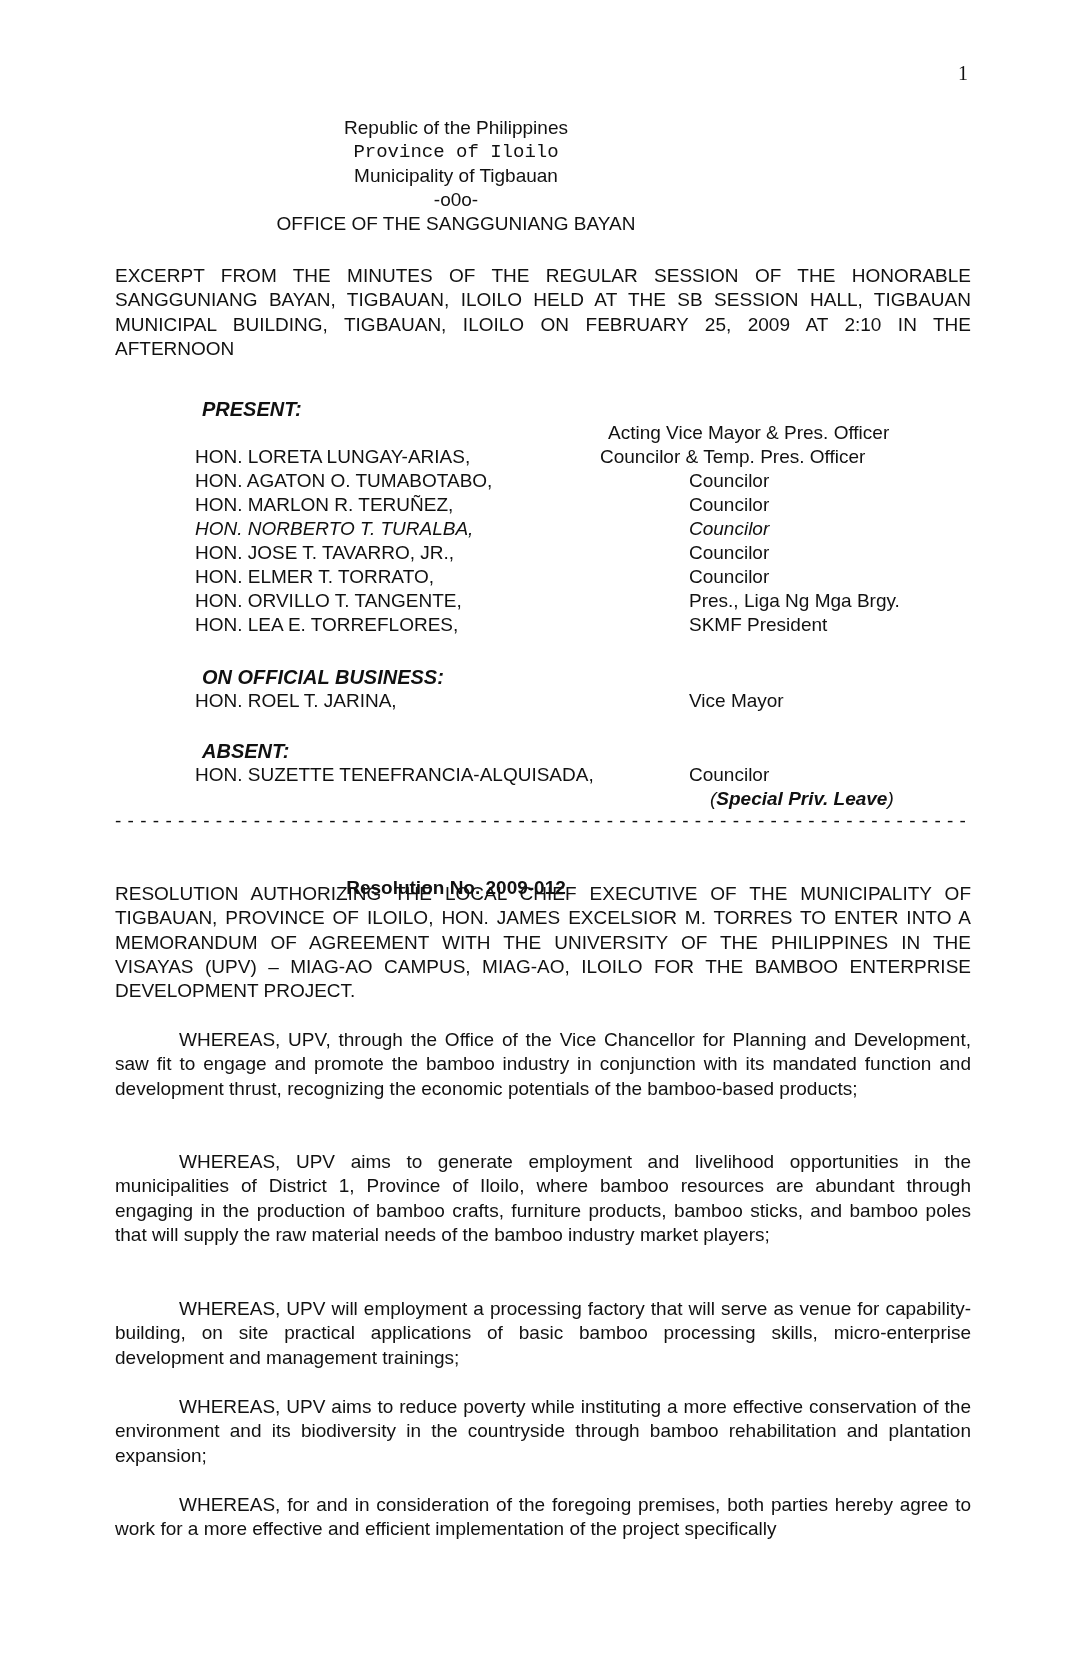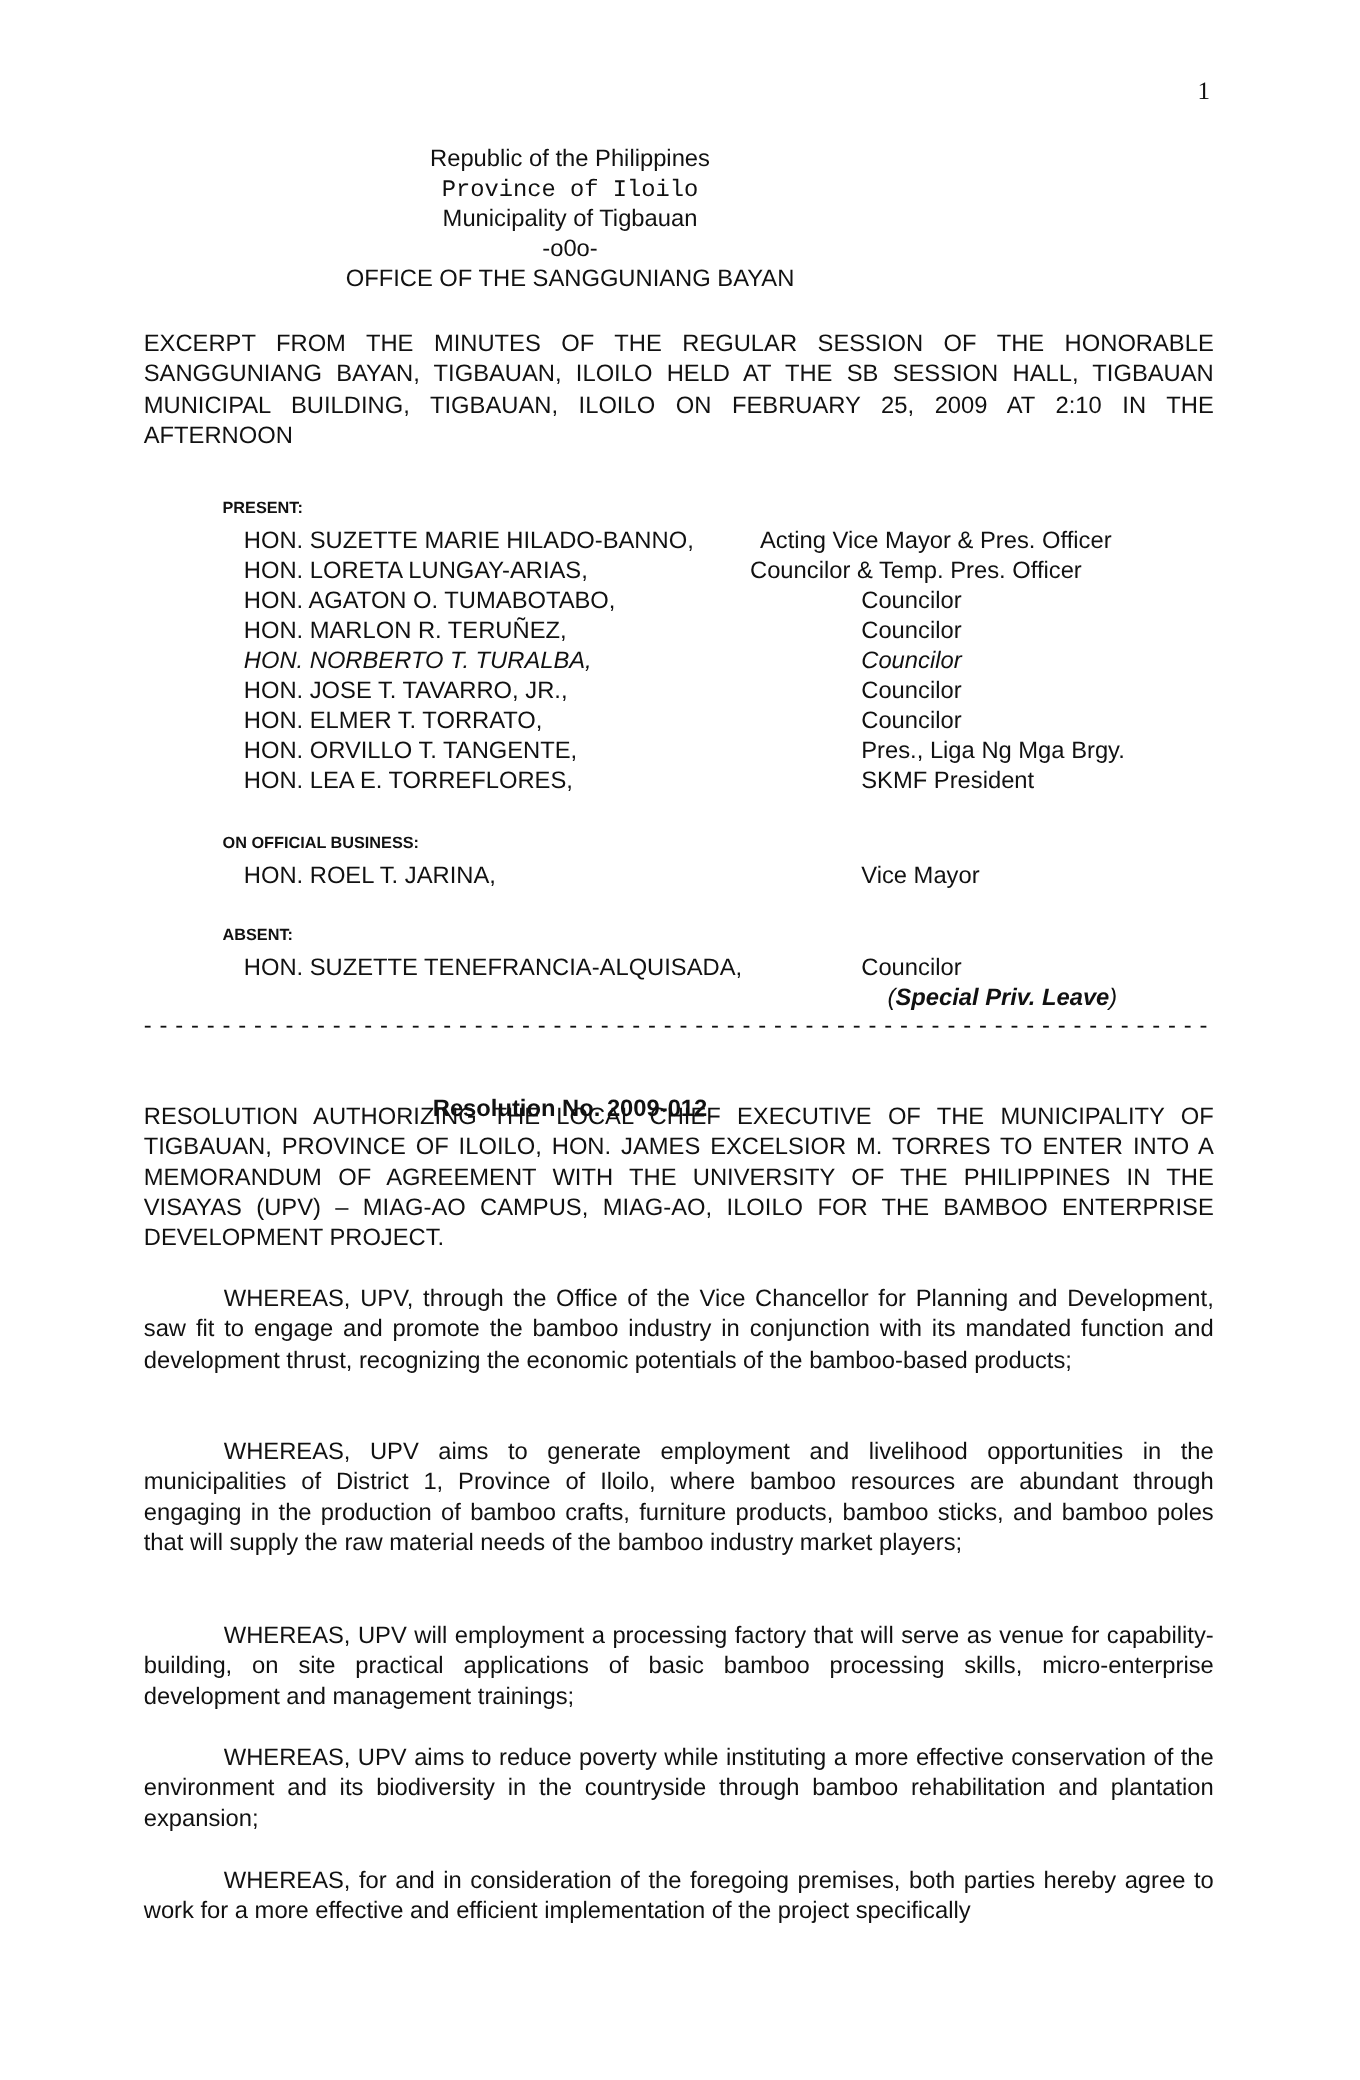--- a/index.html
+++ b/index.html
@@ -6,21 +6,21 @@
   body { width: 1088px; height: 1664px; position: relative; overflow: hidden;
          font-family: "Liberation Sans", sans-serif; color: #111111; font-size: 19px; }
   .page { position: absolute; left: 0; top: 0; width: 1088px; height: 1664px; }
   .abs { position: absolute; white-space: pre; }
   .pagenum { left: 958px; top: 62px; font-family: "Liberation Serif", serif; font-size: 20px; }
   .center { left: 0; width: 912px; text-align: center; }
   .hdr { font-size: 19px; line-height: 24px; }
   .para { position: absolute; left: 115px; width: 856px; font-size: 19px; line-height: 24.3px;
           text-align: justify; text-align-last: left; white-space: normal; }
   .indent { text-indent: 64px; }
-  .sect { font-weight: bold; font-size: 13px; }
+  .sect { font-weight: bold; font-style: italic; font-size: 20px; margin-left: 24px; }
   .row { position: absolute; left: 195px; font-size: 19px; height: 24px; width: 800px; }
   .row .nm { position: absolute; left: 0; white-space: pre; }
   .row .rl { position: absolute; white-space: pre; }
   .dash { left: 115px; width: 856px; overflow: hidden; font-size: 19px; letter-spacing: 0.5px; }
   .bold { font-weight: bold; margin-top: 39px; }
   .bi { font-weight: bold; font-style: italic; }
 </style>
 </head>
 <body>
 
@@ -35,21 +35,20 @@
     <div class="abs center hdr" style="top:188px;">-o0o-</div>
     <div class="abs center hdr" style="top:212px;">OFFICE OF THE SANGGUNIANG BAYAN</div>
   </div>
 
   <div class="para" style="top:264px;">EXCERPT FROM THE MINUTES OF THE REGULAR SESSION OF THE HONORABLE SANGGUNIANG  BAYAN, TIGBAUAN, ILOILO HELD AT THE SB SESSION HALL, TIGBAUAN MUNICIPAL BUILDING, TIGBAUAN, ILOILO ON FEBRUARY 25, 2009 AT 2:10 IN THE AFTERNOON</div>
 
   <div>
     <div class="abs sect" style="left:178px; top:398px;">PRESENT:</div>
 
     <div class="row" style="top:422px;">
-      <span class="nm">HON. SUZETTE MARIE HILADO-BANNO,</span>
       <span class="rl" style="left:413px;">Acting Vice Mayor &amp; Pres. Officer</span>
     </div>
     <div class="row" style="top:446px;">
       <span class="nm">HON. LORETA LUNGAY-ARIAS,</span>
       <span class="rl" style="left:405px;">Councilor &amp; Temp. Pres. Officer</span>
     </div>
     <div class="row" style="top:470px;">
       <span class="nm">HON. AGATON O. TUMABOTABO,</span>
       <span class="rl" style="left:494px;">Councilor</span>
     </div>

